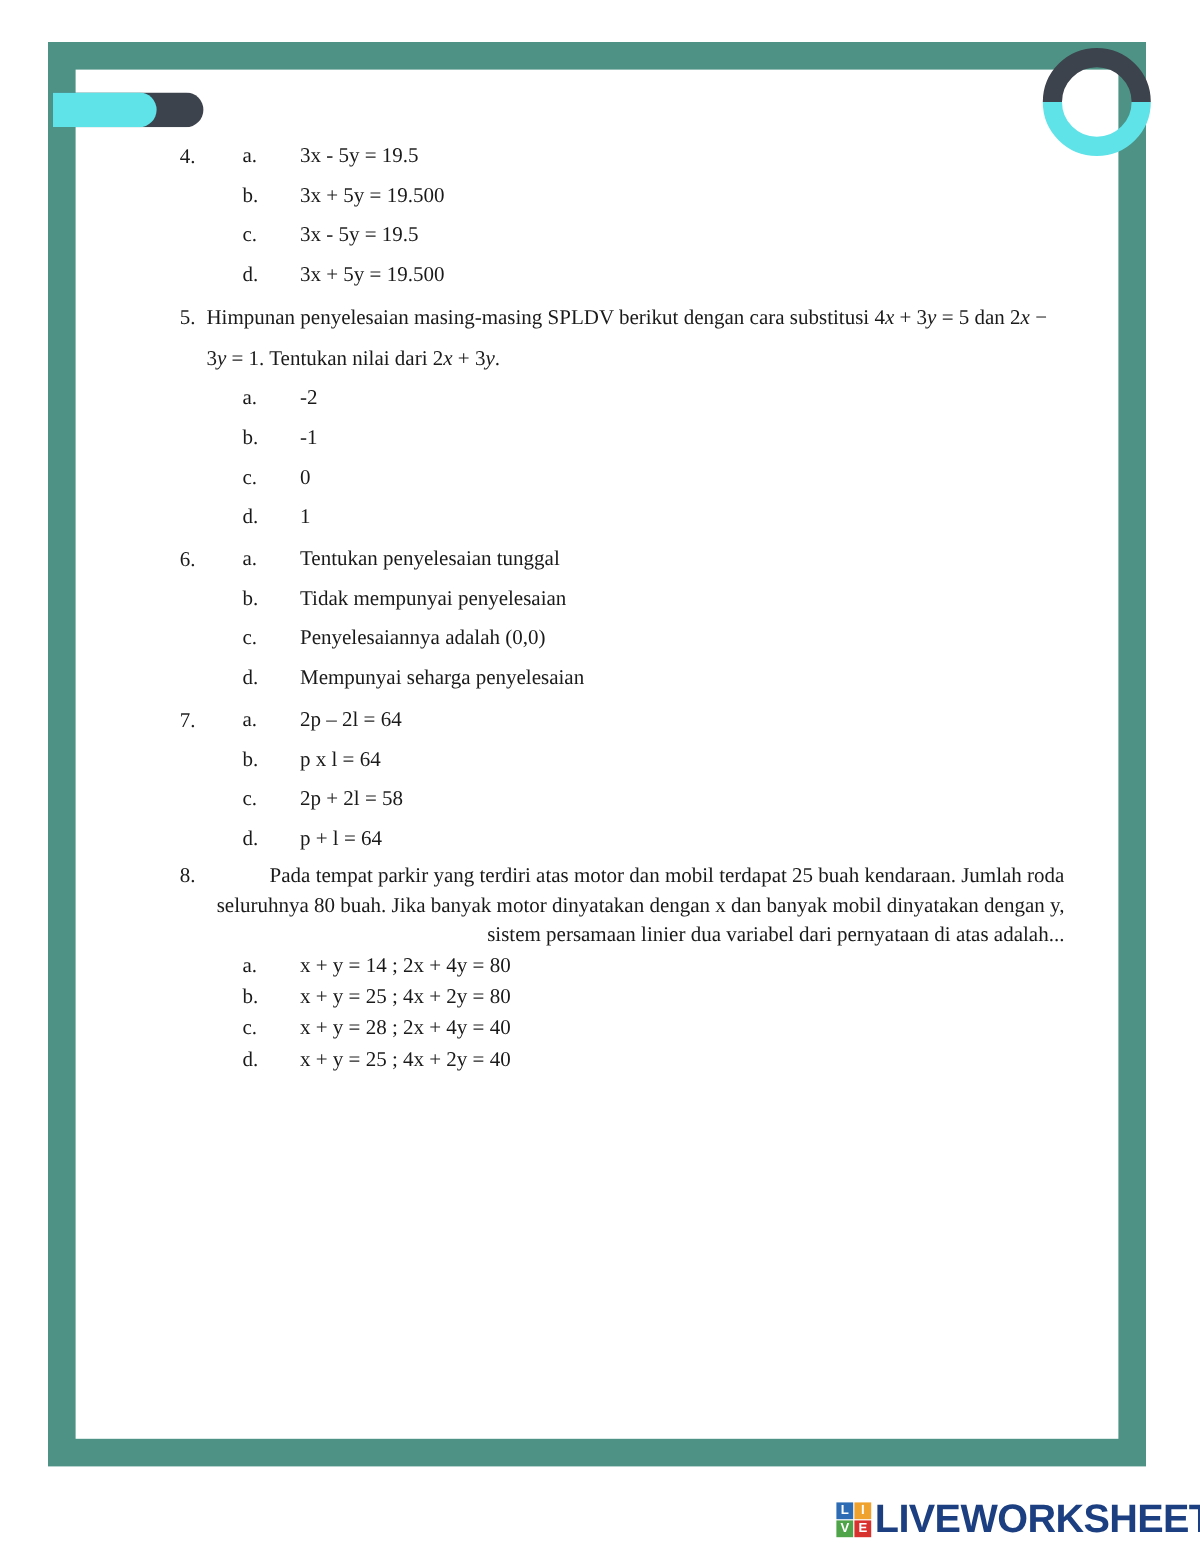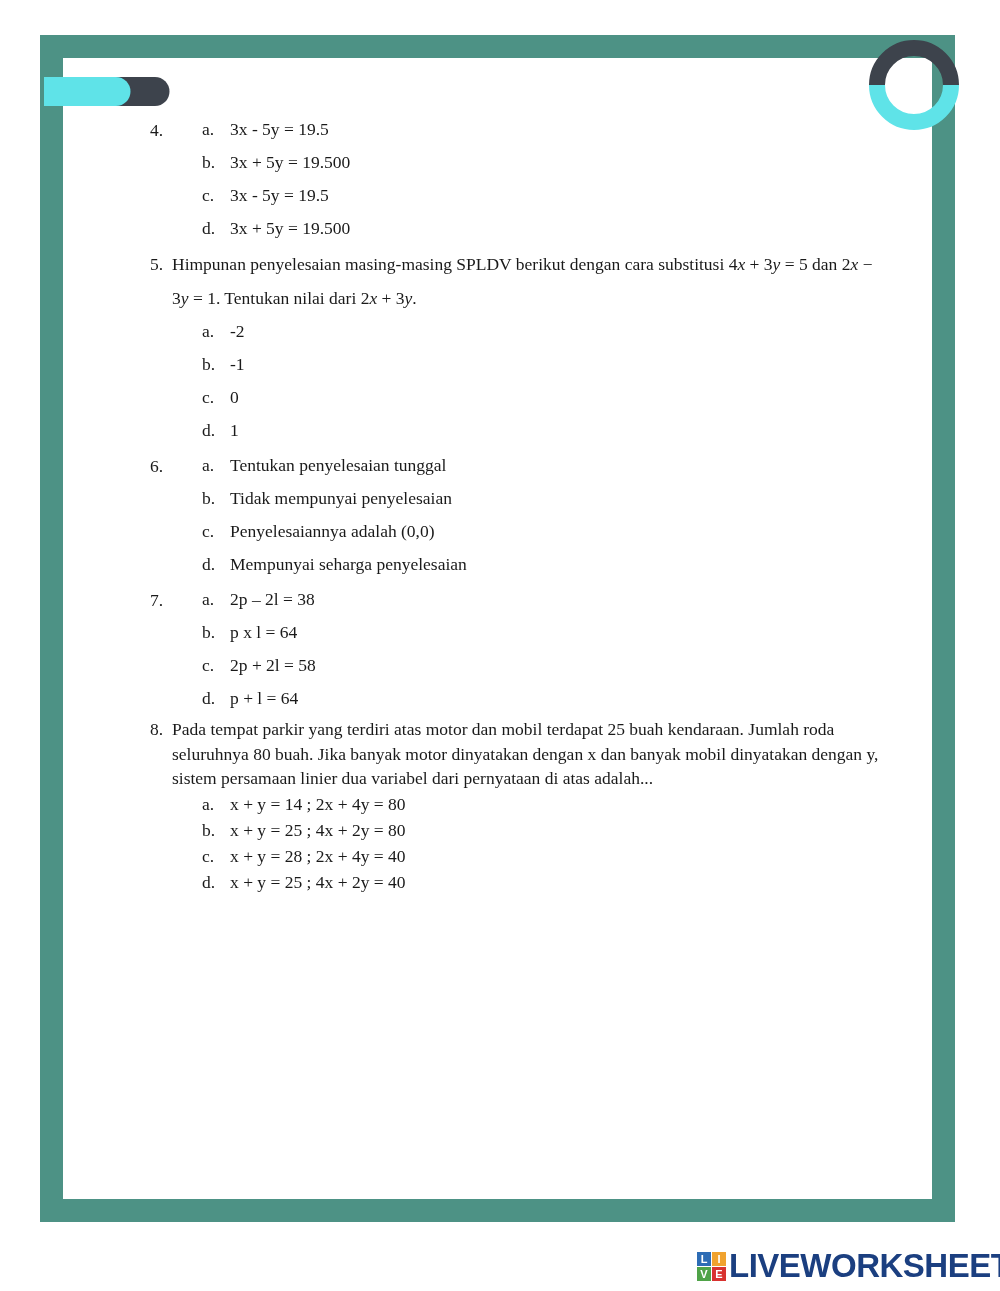--- a/index.html
+++ b/index.html
@@ -104,24 +104,25 @@
     line-height: 33px;
   }
   .opt-letter {
     width: 22px;
     flex: 0 0 22px;
     padding-left: 30px;
   }
   .opt-text {
     flex: 1 1 auto;
     padding-left: 6px;
-  }
-
-  
-  .question.tight .q-stem { line-height: 24.5px; }
+    margin-left: 20px;
+  }
+
+  
+  .question.tight .q-stem { line-height: 24.5px; text-align: right; }
   .question.tight .q-number { line-height: 24.5px; }
   .question.tight .option { line-height: 26px; }
 
   .mathvar { font-style: italic; }
 
   
   #liveworksheets-logo {
     position: absolute;
     left: 697px;
     top: 1246px;
@@ -250,21 +251,21 @@
           </li>
         </ul>
       </div>
     </div>
     <div class="question">
       <div class="q-number">7.</div>
       <div class="q-body">
         <ul class="options">
           <li class="option">
             <span class="opt-letter">a.</span>
-            <span class="opt-text">2p – 2l = 38</span>
+            <span class="opt-text">2p – 2l = 64</span>
           </li>
           <li class="option">
             <span class="opt-letter">b.</span>
             <span class="opt-text">p x l = 64</span>
           </li>
           <li class="option">
             <span class="opt-letter">c.</span>
             <span class="opt-text">2p + 2l = 58</span>
           </li>
           <li class="option">

